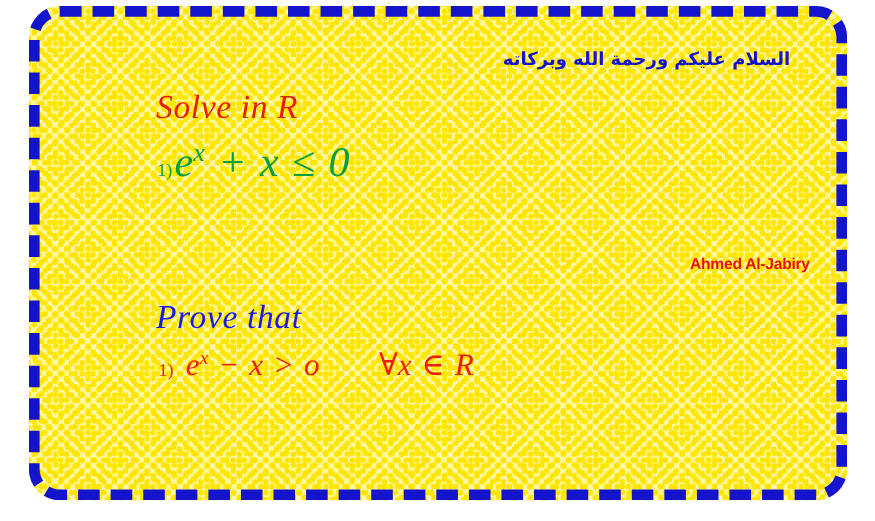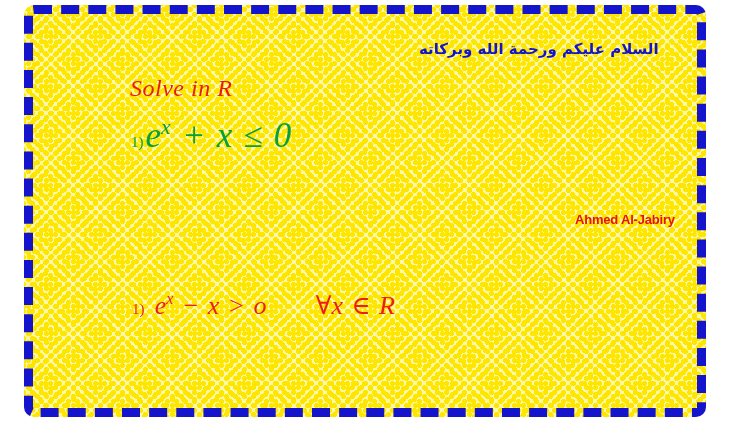--- a/index.html
+++ b/index.html
@@ -23,21 +23,21 @@
 
   
   .panel {
     position: absolute;
     left: 24px;
     top: 5px;
     width: 682px;
     height: 412px;
     box-sizing: border-box;
     border: 9px dashed #1414cd;
-    border-radius: 10px;
+    border-radius: 26px;
     background-color: #fdf8a8;
     
     background-image:
       radial-gradient(#ffe600 38%, transparent 40%),
       radial-gradient(#ffe600 38%, transparent 40%),
       radial-gradient(#ffe600 32%, transparent 36%),
       radial-gradient(#ffe600 32%, transparent 36%);
     background-size: 9px 9px, 9px 9px, 11px 11px, 11px 11px;
     background-position: 0 0, 4px 5px, 2px 6px, 7px 1px;
   }
@@ -65,21 +65,21 @@
     font-weight: bold;
     color: #1414cd;
     direction: rtl;
     letter-spacing: 0.3px;
   }
 
   
   .heading {
     font-family: "Liberation Serif", "DejaVu Serif", serif;
     font-style: italic;
-    font-size: 24px;
+    font-size: 28px;
     letter-spacing: 0.5px;
   }
   .heading-solve { left: 97px; top: 62px; color: #e81c0c; }
   .heading-prove { left: 97px; top: 237px; color: #1a1aef; }
 
   
   .eqrow {
     font-family: "Liberation Serif", "DejaVu Serif", serif;
     font-style: italic;
   }
@@ -147,20 +147,21 @@
   <div class="panel">
     <div class="panel-inner">
 
       <div class="tnode arabic">السلام عليكم ورحمة الله وبركاته</div>
 
       <div class="tnode heading heading-solve">Solve in R</div>
 
       <div class="tnode eqrow eq-s1"><span class="eqnum">1)</span><span>e</span><span class="sup">x</span><span class="sp"></span><span>+</span><span class="sp"></span><span>x</span><span class="sp"></span><span>≤</span><span class="sp"></span><span>0</span></div>
 
 
+      <div class="tnode heading heading-prove">Prove that</div>
 
       <div class="tnode eqrow eq-p1"><span class="eqnum">1)</span><span class="sp"></span><span>e</span><span class="sup">x</span><span class="sp"></span><span>−</span><span class="sp"></span><span>x</span><span class="sp"></span><span>&gt;</span><span class="sp"></span><span>o</span><span class="gap"></span><span>∀x</span><span class="sp"></span><span>∈</span><span class="sp"></span><span>R</span></div>
 
 
       <div class="tnode signature">Ahmed Al-Jabiry</div>
 
     </div>
   </div>
 
 </div>

